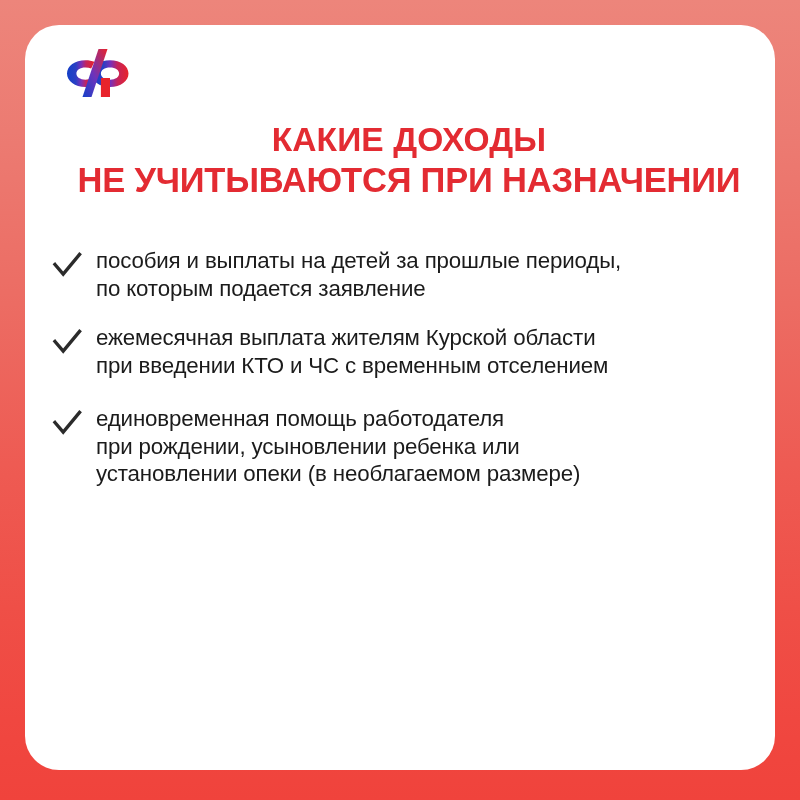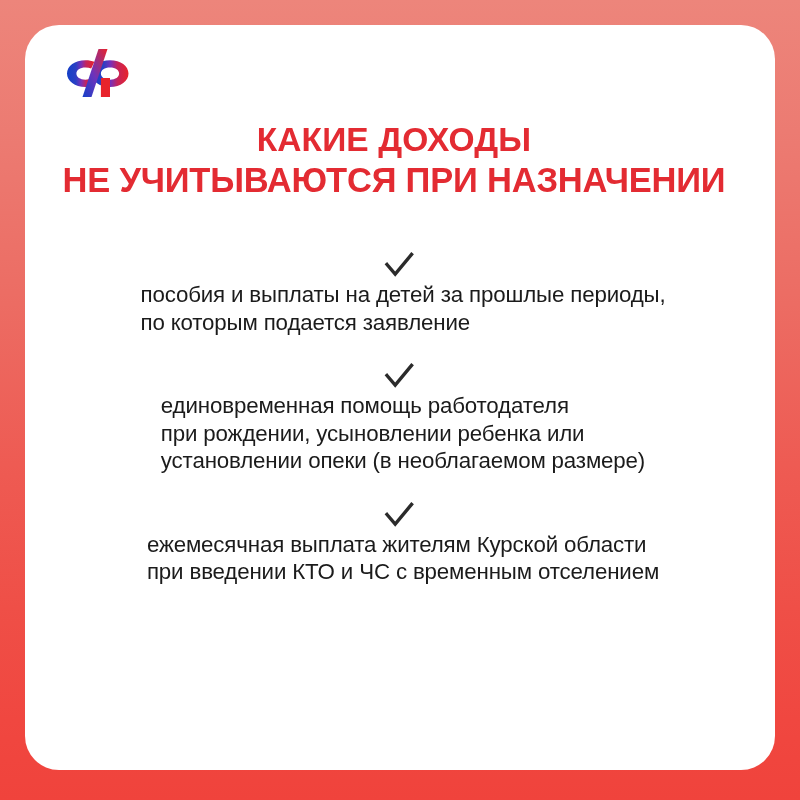--- a/index.html
+++ b/index.html
@@ -56,21 +56,21 @@
   }
   .logo svg {
     display: block;
     width: 86px;
     height: 52px;
   }
 
   
   .title {
     position: absolute;
-    left: 12px;
+    left: 27px;
     top: 72px;
     width: 714px;
     text-align: center;
     color: #E32B32;
     font-weight: bold;
     font-size: 33.5px;
     line-height: 41px;
     letter-spacing: 0.1px;
     white-space: nowrap;
   }
@@ -90,24 +90,23 @@
   .bullets {
     position: absolute;
     left: 22px;
     top: 222px;
     width: 712px;
   }
 
   .bullet {
     position: relative;
     display: flex;
-    align-items: center;
+    align-items: flex-start;
     min-height: 46px;
     margin-bottom: 22px;
-    flex-direction: column;
   }
   .bullet:last-child {
     margin-bottom: 0;
   }
   .bullet.gap-lg {
     margin-bottom: 26px;
   }
 
   .check {
     flex: 0 0 auto;
@@ -197,37 +196,37 @@
         <span class="check">
           <svg viewBox="0 0 34 34" xmlns="http://www.w3.org/2000/svg" aria-hidden="true">
             <path d="M5 16.5 L13.2 26 L29.5 6.5" fill="none" stroke="#2B2B2B" stroke-width="3.4" stroke-linecap="square" stroke-linejoin="miter"></path>
           </svg>
         </span>
         <span class="bullet-text">пособия и выплаты на детей за прошлые периоды,
 по которым подается заявление</span>
       </div>
 
 
+      <div class="bullet gap-lg">
+        <span class="check">
+          <svg viewBox="0 0 34 34" xmlns="http://www.w3.org/2000/svg" aria-hidden="true">
+            <path d="M5 16.5 L13.2 26 L29.5 6.5" fill="none" stroke="#2B2B2B" stroke-width="3.4" stroke-linecap="square" stroke-linejoin="miter"></path>
+          </svg>
+        </span>
+        <span class="bullet-text">ежемесячная выплата жителям Курской области
+при введении КТО и ЧС с временным отселением</span>
+      </div>
+
       <div class="bullet">
         <span class="check">
           <svg viewBox="0 0 34 34" xmlns="http://www.w3.org/2000/svg" aria-hidden="true">
             <path d="M5 16.5 L13.2 26 L29.5 6.5" fill="none" stroke="#2B2B2B" stroke-width="3.4" stroke-linecap="square" stroke-linejoin="miter"></path>
           </svg>
         </span>
         <span class="bullet-text">единовременная помощь работодателя
 при рождении, усыновлении ребенка или
 установлении опеки (в необлагаемом размере)</span>
       </div>
 
-      <div class="bullet gap-lg">
-        <span class="check">
-          <svg viewBox="0 0 34 34" xmlns="http://www.w3.org/2000/svg" aria-hidden="true">
-            <path d="M5 16.5 L13.2 26 L29.5 6.5" fill="none" stroke="#2B2B2B" stroke-width="3.4" stroke-linecap="square" stroke-linejoin="miter"></path>
-          </svg>
-        </span>
-        <span class="bullet-text">ежемесячная выплата жителям Курской области
-при введении КТО и ЧС с временным отселением</span>
-      </div>
-
     </div>
 
   </div>
 </div>
 
 </body></html>

